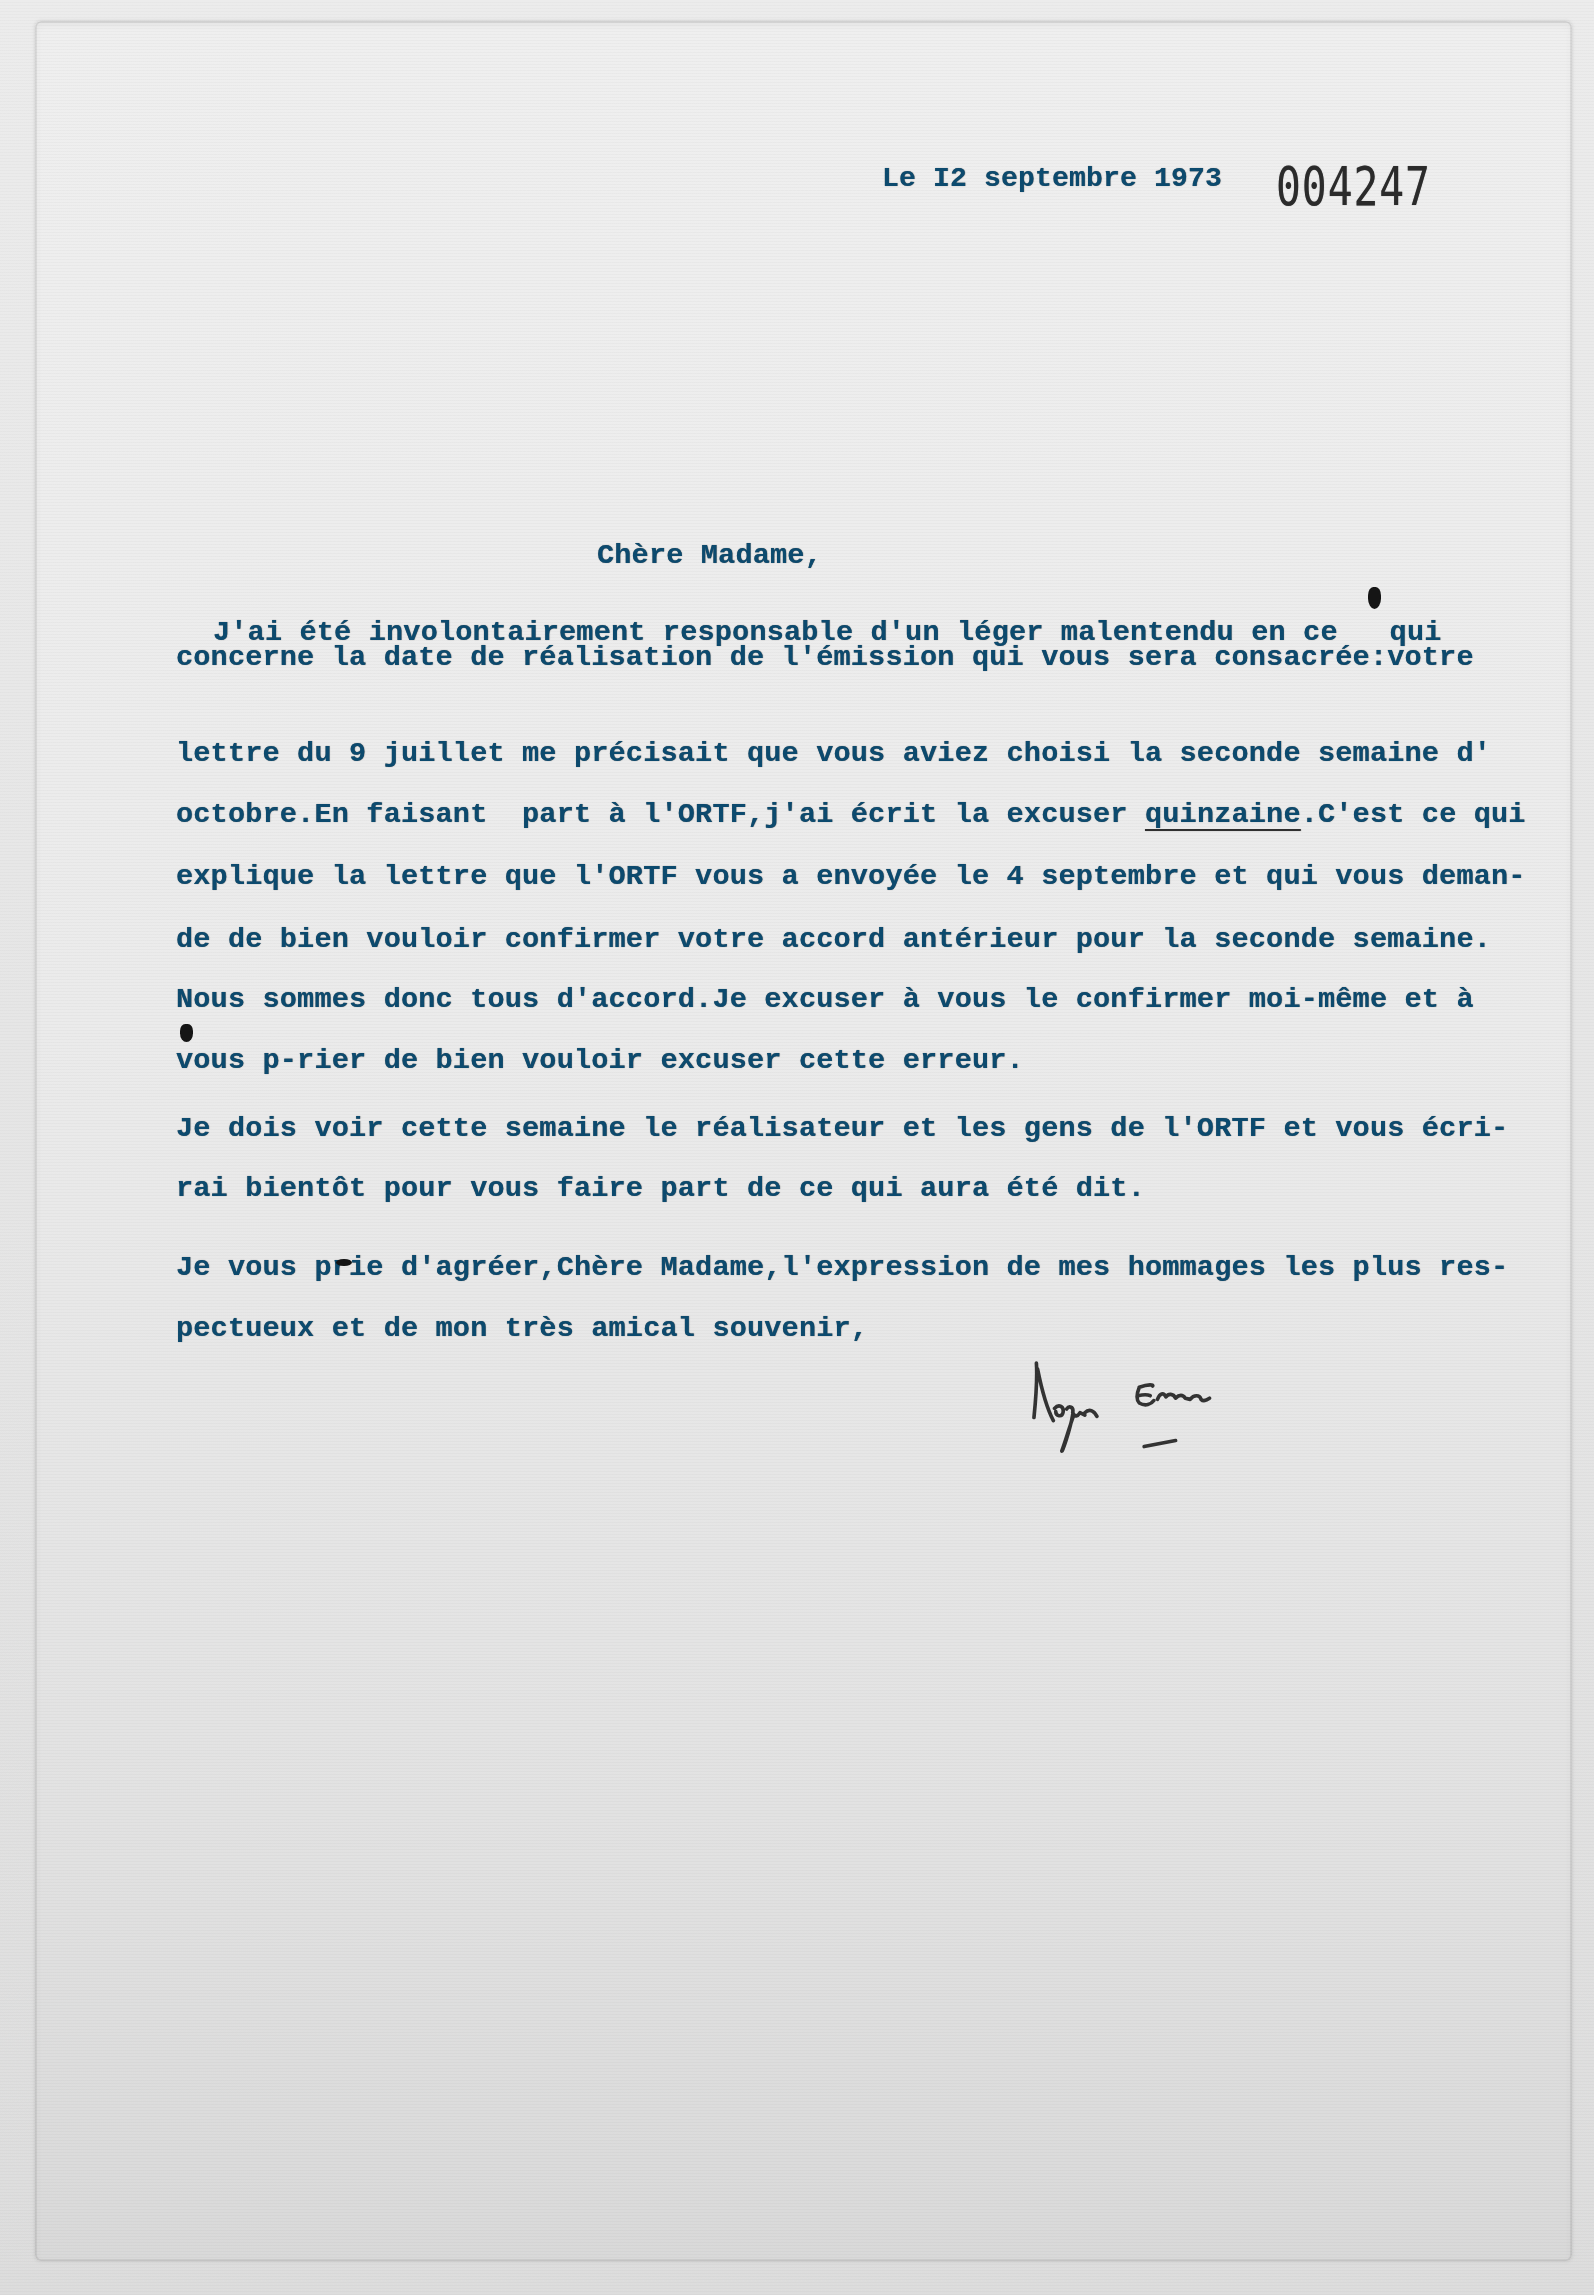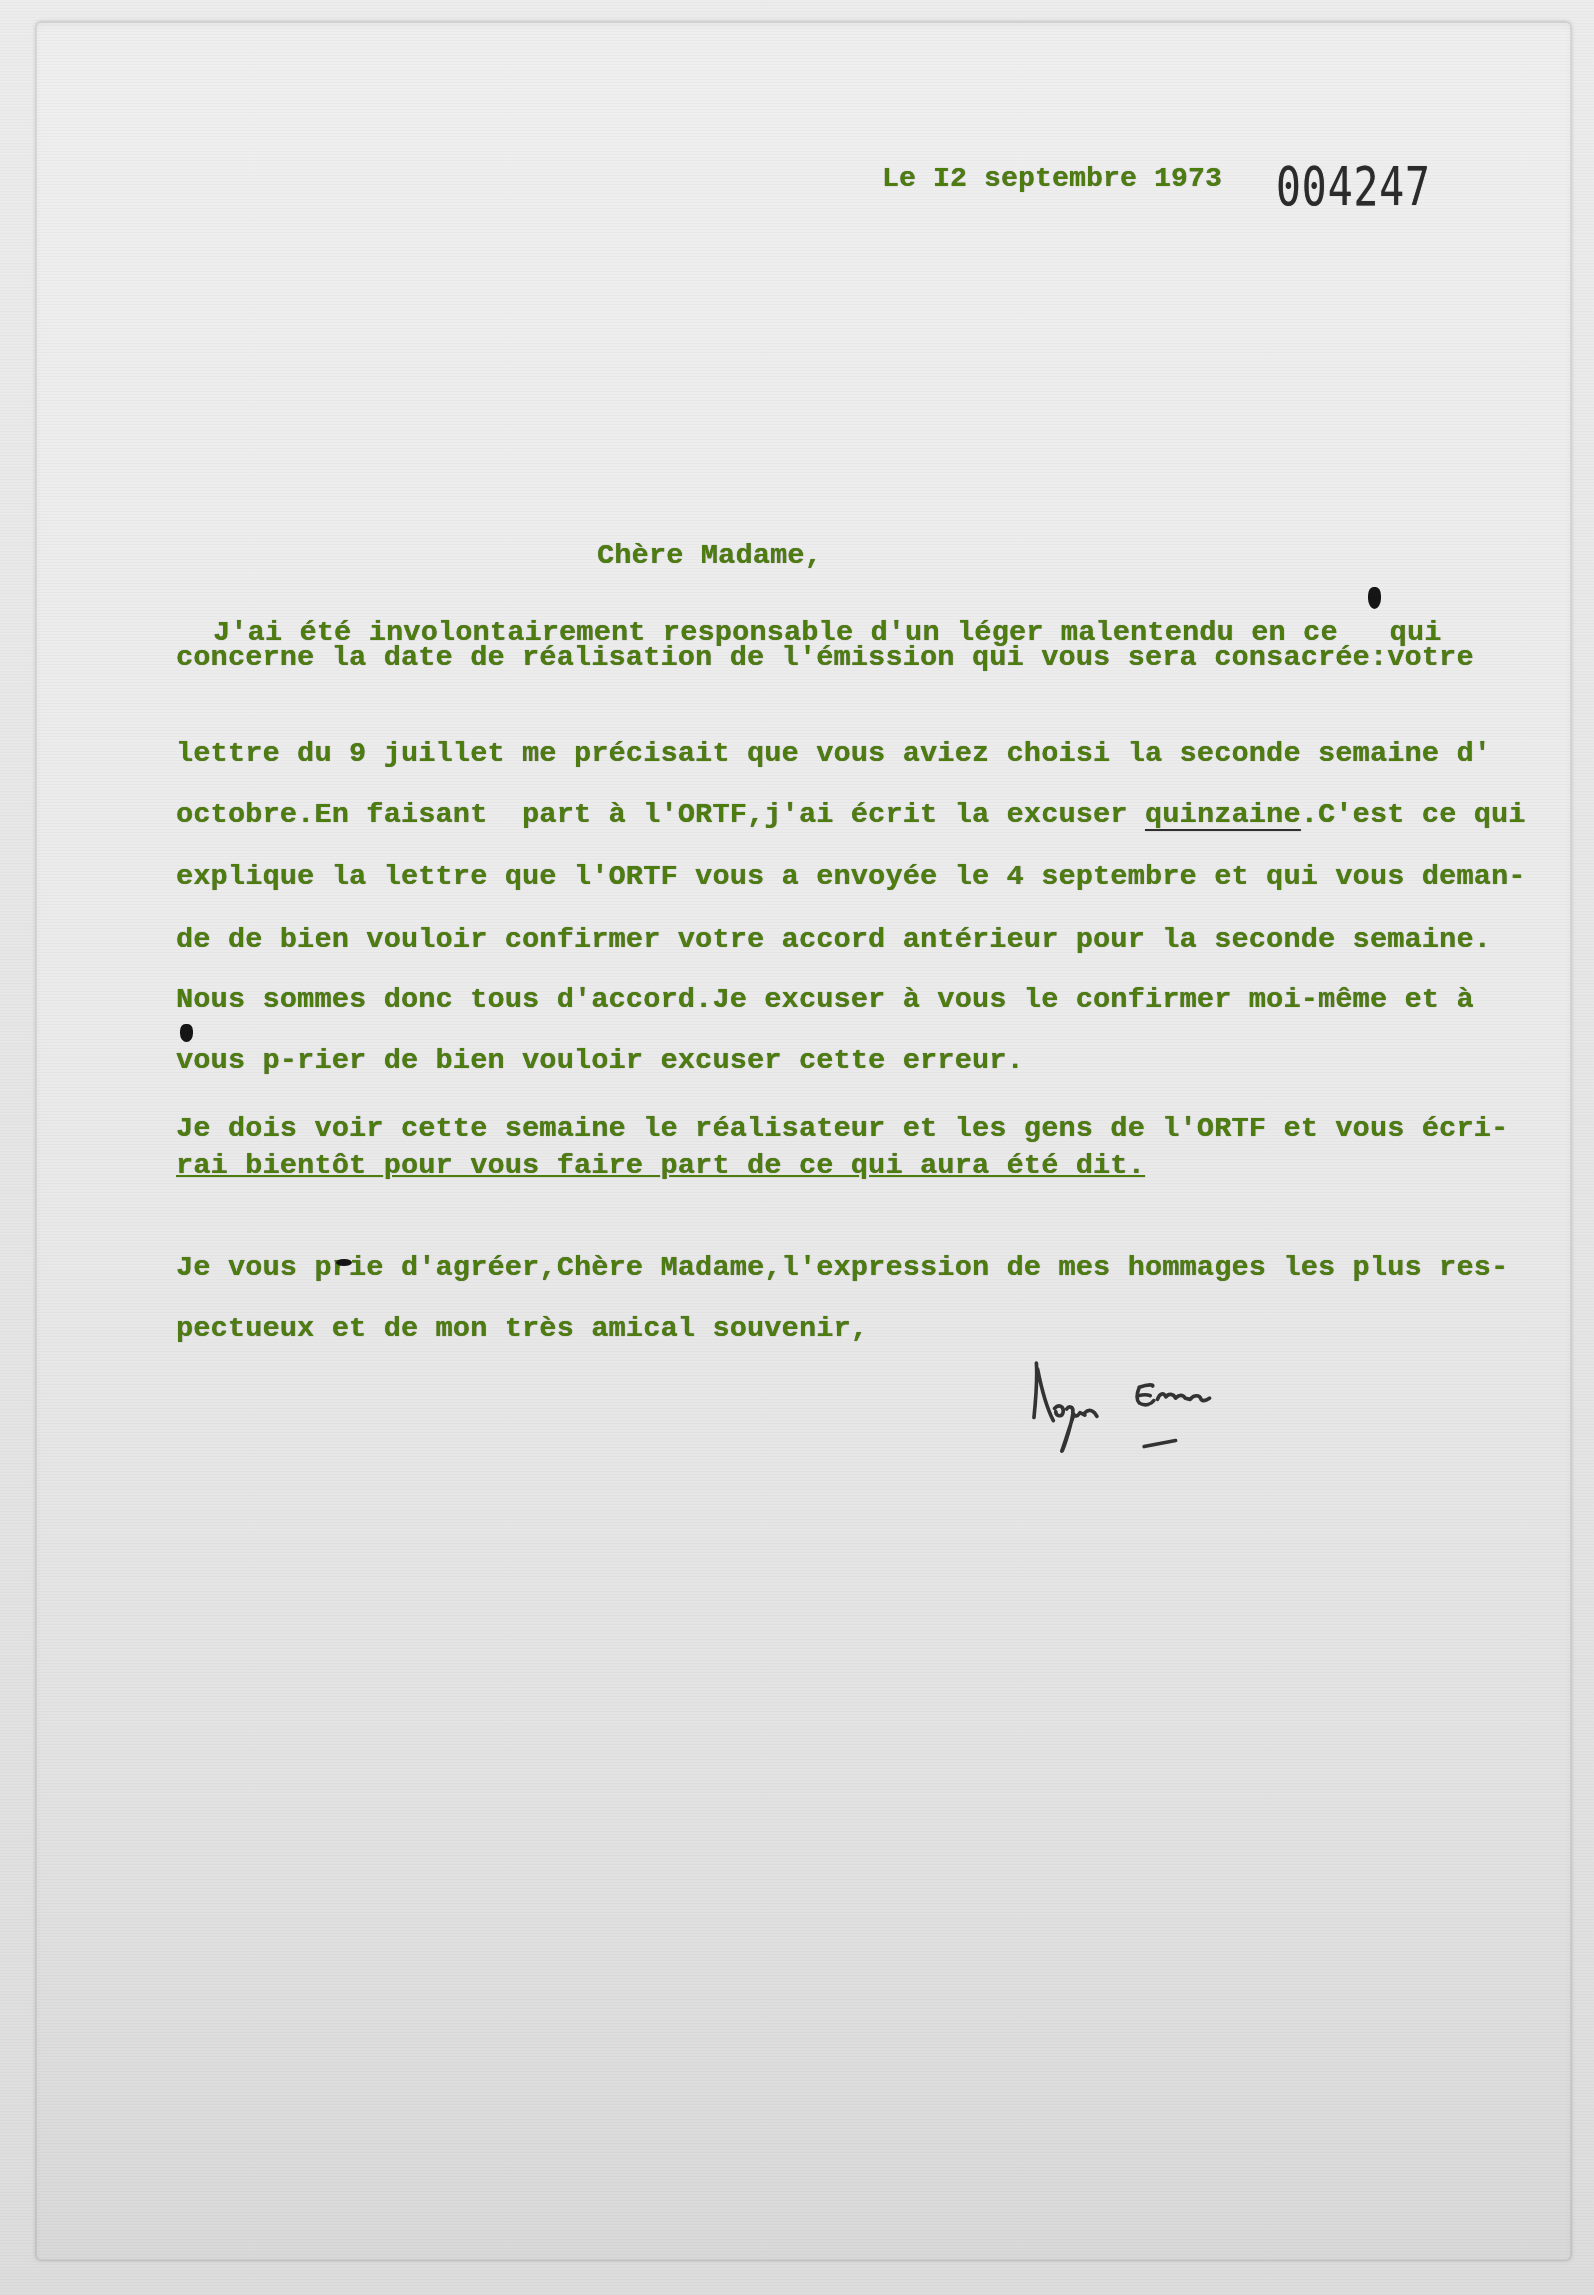--- a/index.html
+++ b/index.html
@@ -31,21 +31,21 @@
       background:
         repeating-linear-gradient(0deg, rgba(0,0,0,0.022) 0px, rgba(0,0,0,0.022) 1.2px, rgba(255,255,255,0.0) 1.2px, rgba(255,255,255,0.0) 3px),
         linear-gradient(180deg, #efefef 0%, #ebebeb 45%, #e2e2e2 80%, #d9d9d9 100%);
       box-shadow:
         inset 0 0 0 1.8px rgba(120,120,120,0.18),
         inset 0 3.6px 6px rgba(120,120,120,0.10),
         0 0 3.6px rgba(110,110,110,0.25);
     }
     .typed {
       position: absolute;
-      color: #4d7c0f;
+      color: #0c4a6e;
       font-size: 28.5px;
       letter-spacing: 0.2px;
       white-space: pre;
       font-weight: bold;
       text-shadow: 0 0 0.7px rgba(40,40,40,0.55), 0.4px 0.2px 0.8px rgba(60,60,60,0.35);
       line-height: 1;
     }
     .date-line {
       left: 882px;
       top: 165px;
@@ -116,21 +116,21 @@
 <div id="letter-body">
   <div class="typed body-line" style="left:213px; top:583px;">J'ai été involontairement responsable d'un léger malentendu en ce   qui</div>
   <div class="typed body-line" style="top:608px;">concerne la date de réalisation de l'émission qui vous sera consacrée:votre</div>
   <div class="typed body-line" style="top:704px;">lettre du 9 juillet me précisait que vous aviez choisi la seconde semaine d'</div>
   <div class="typed body-line" style="top:765px;"><span>octobre.En faisant  part à l'ORTF,j'ai écrit la excuser </span><span class="underlined">quinzaine</span><span>.C'est ce qui</span></div>
   <div class="typed body-line" style="top:827px;">explique la lettre que l'ORTF vous a envoyée le 4 septembre et qui vous deman-</div>
   <div class="typed body-line" style="top:890px;">de de bien vouloir confirmer votre accord antérieur pour la seconde semaine.</div>
   <div class="typed body-line" style="top:950px;">Nous sommes donc tous d'accord.Je excuser à vous le confirmer moi-même et à</div>
   <div class="typed body-line" style="top:1011px;">vous p-rier de bien vouloir excuser cette erreur.</div>
   <div class="typed body-line" style="top:1079px;">Je dois voir cette semaine le réalisateur et les gens de l'ORTF et vous écri-</div>
-  <div class="typed body-line" style="top:1116px;text-decoration:underline;">rai bientôt pour vous faire part de ce qui aura été dit.</div>
+  <div class="typed body-line" style="top:1139px;">rai bientôt pour vous faire part de ce qui aura été dit.</div>
   <div class="typed body-line" style="top:1218px;">Je vous prie d'agréer,Chère Madame,l'expression de mes hommages les plus res-</div>
   <div class="typed body-line" style="top:1279px;">pectueux et de mon très amical souvenir,</div>
 </div>
 
 <div class="smudge" style="left:1368px; top:587px; width:13.3px; height:22px;"></div>
 <div class="smudge" style="left:180px; top:1024px; width:13.3px; height:18px;"></div>
 <div class="smudge" style="left:336px; top:1259px; width:15.8px; height:7.3px; border-radius:50%;"></div>
 
 <svg class="signature" viewBox="0 0 460 190">
   <path d="M20 10 C 22 40, 18 80, 16 100 M22 20 C 30 60, 40 90, 48 105 M50 85 C 56 78, 66 80, 64 92 C 62 100, 52 98, 52 90 M70 86 C 74 80, 82 82, 80 92 C 84 100, 88 98, 92 92 L 100 96 M80 95 C 76 120, 62 160, 62 155 C 68 140, 76 110, 82 96 M100 92 C 108 84, 116 90, 120 98"></path>

